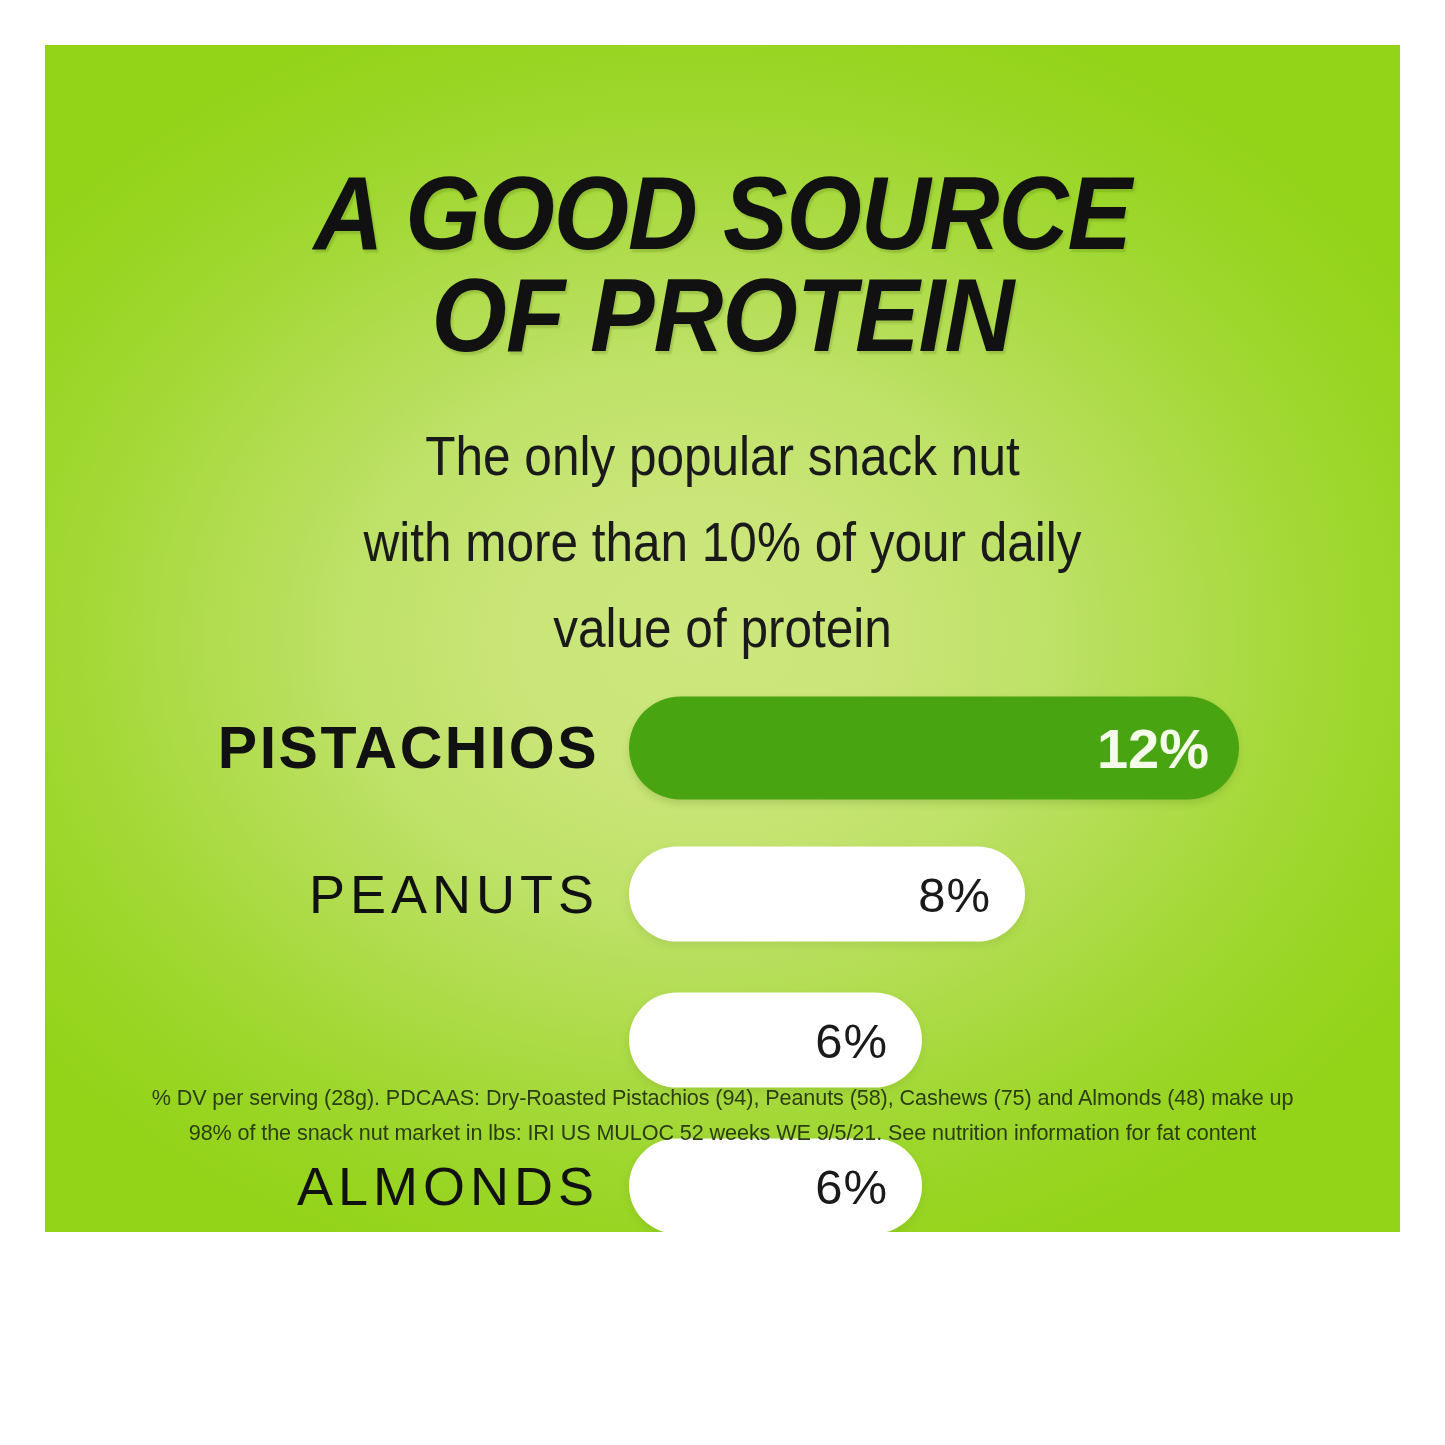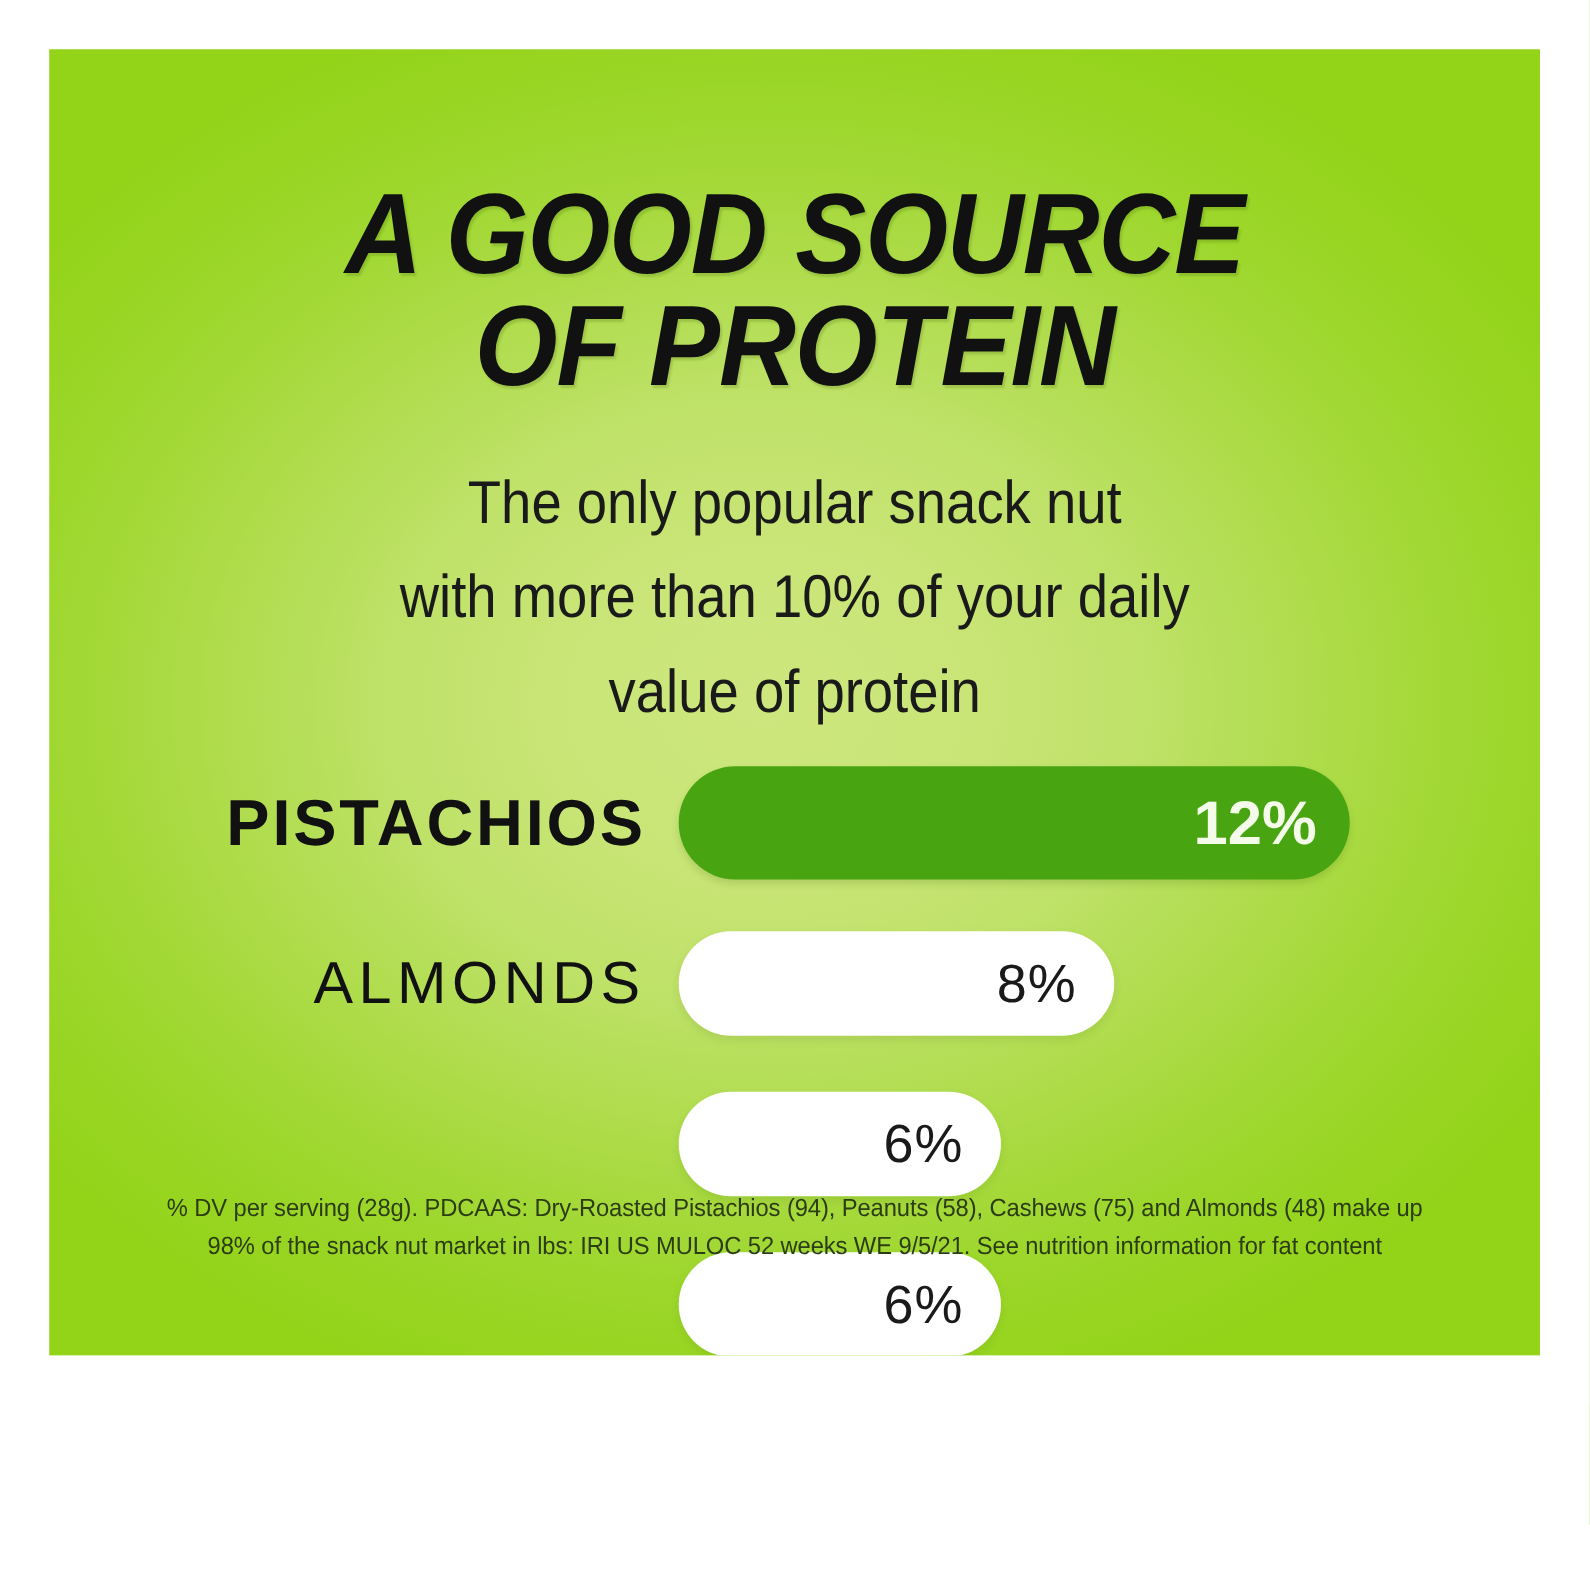--- a/index.html
+++ b/index.html
@@ -81,21 +81,21 @@
     transform: scaleX(0.9);
   }
   #subtitle .sub-line {
     display: block;
     white-space: nowrap;
   }
 
   
   #bars {
     position: absolute;
-    left: 0;
+    left: 12px;
     top: 630px;
     width: 100%;
   }
   .bar-row {
     position: relative;
     height: 146px;
   }
   .bar-label {
     position: absolute;
     right: 813px;           
@@ -201,33 +201,34 @@
     <div id="bars">
 
       <div class="bar-row row-highlight">
         <span class="bar-label">PISTACHIOS</span>
         <div class="bar-track" style="width: 610px;">
           <span class="bar-value">12%</span>
         </div>
       </div>
 
       <div class="bar-row row-plain">
-        <span class="bar-label">ALMONDS</span>
+        <span class="bar-label">PEANUTS</span>
         <div class="bar-track" style="width: 396px;">
           <span class="bar-value">8%</span>
         </div>
       </div>
 
       <div class="bar-row row-plain">
         <div class="bar-track" style="width: 293px;">
           <span class="bar-value">6%</span>
         </div>
       </div>
 
       <div class="bar-row row-plain">
+        <span class="bar-label">ALMONDS</span>
         <div class="bar-track" style="width: 293px;">
           <span class="bar-value">6%</span>
         </div>
       </div>
 
     </div>
 
     <div id="footnote">
       <span class="fn-line">% DV per serving (28g). PDCAAS: Dry-Roasted Pistachios (94), Peanuts (58), Cashews (75) and Almonds (48) make up</span>
       <span class="fn-line">98% of the snack nut market in lbs: IRI US MULOC 52 weeks WE 9/5/21. See nutrition information for fat content</span>

